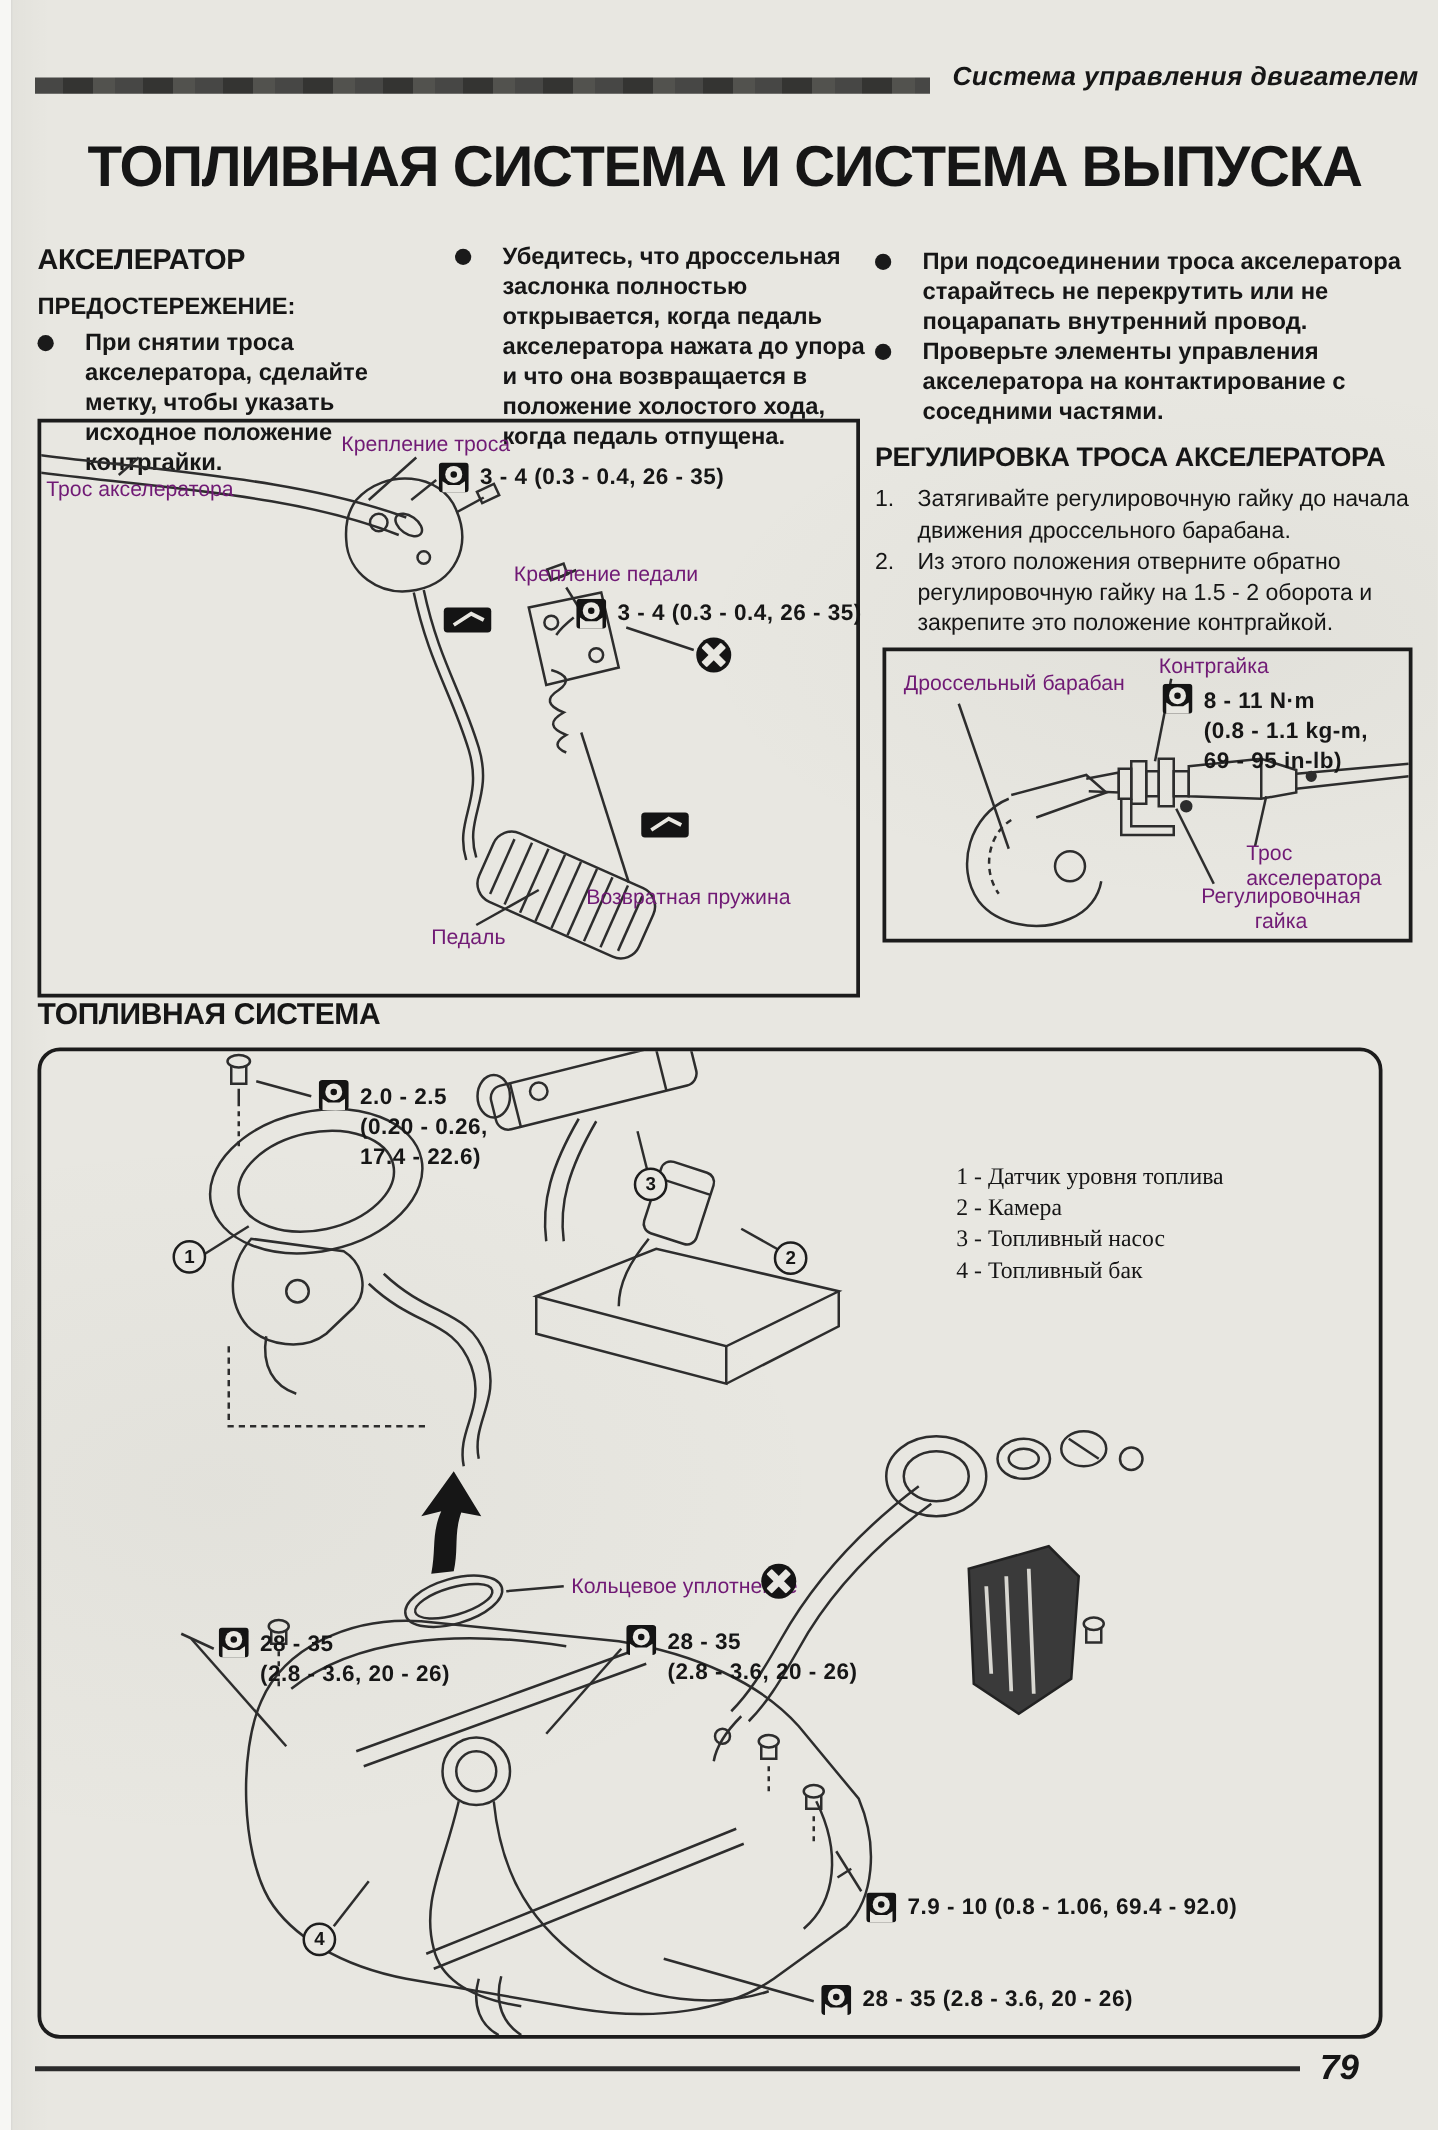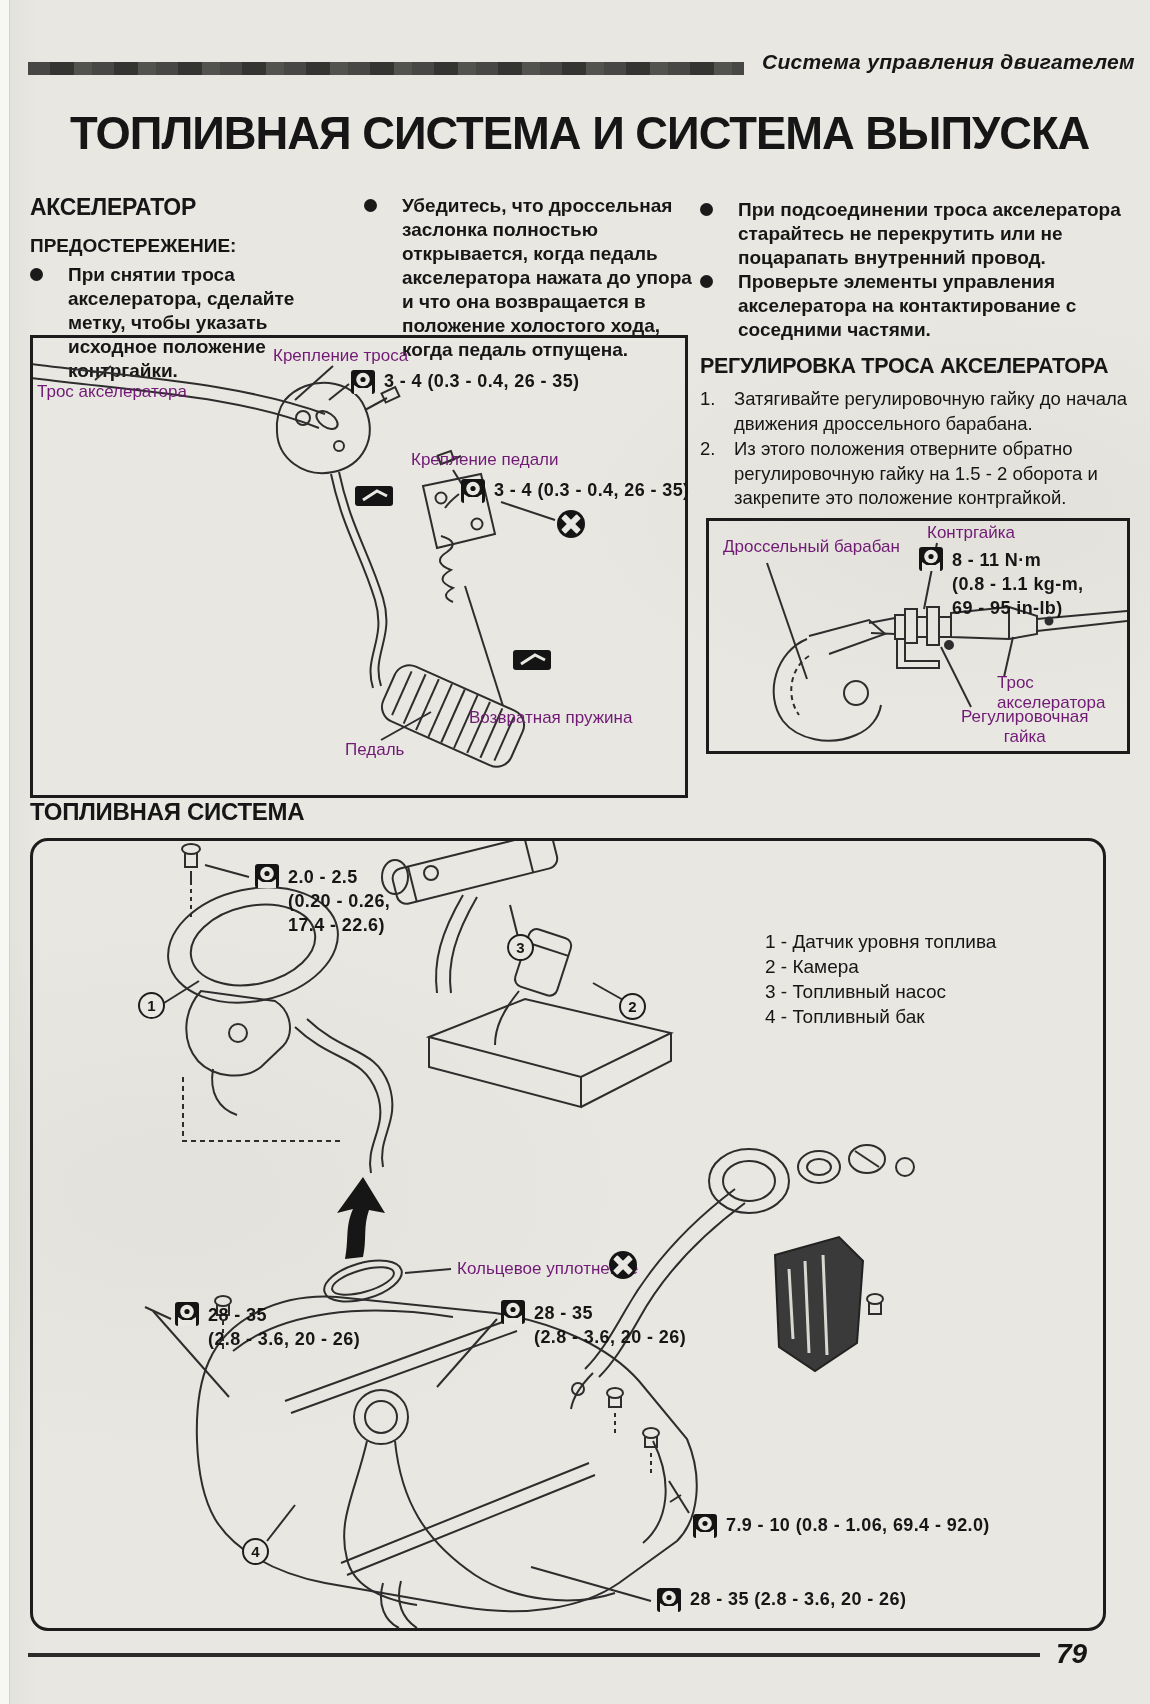--- a/index.html
+++ b/index.html
@@ -184,21 +184,21 @@
       <path d="M58,42 L98,158"></path>
       <path d="M228,22 L215,88"></path>
       <path d="M295,156 L304,116"></path>
       <path d="M262,186 L232,126"></path>
       <circle cx="240" cy="124" r="4" fill="#2d2d2d"></circle>
       <circle cx="340" cy="100" r="3.5" fill="#2d2d2d"></circle>
     </g>
   </svg>
   <div class="dlabel" style="left:14px;top:16px;">Дроссельный барабан</div>
   <div class="dlabel" style="left:218px;top:2px;">Контргайка</div>
-  <div class="torq" style="left:210px;top:27px;">
+  <div class="torq" style="left:221px;top:27px;">
     <svg class="ticon" viewBox="0 0 24 24">
         <rect width="24" height="24" rx="3" fill="#141414"></rect>
         <circle cx="12" cy="9.5" r="6.8" fill="#e8e7e1"></circle>
         <circle cx="12" cy="9.5" r="2.6" fill="#141414"></circle>
         <path d="M3,24 L3,15 L7.5,18 L16.5,18 L21,15 L21,24 Z" fill="#e8e7e1"></path>
       </svg>
     <span class="tlines">
       <div>8 - 11 N·m</div>
       <div>(0.8 - 1.1 kg-m,</div>
       <div>69 - 95 in-lb)</div>
@@ -312,21 +312,21 @@
         <circle cx="12" cy="9.5" r="2.6" fill="#141414"></circle>
         <path d="M3,24 L3,15 L7.5,18 L16.5,18 L21,15 L21,24 Z" fill="#e8e7e1"></path>
       </svg>
     <span class="tlines">
       <div>2.0 - 2.5</div>
       <div>(0.20 - 0.26,</div>
       <div>17.4 - 22.6)</div>
     </span>
   </div>
 
-  <div class="abs" style="left:732px;top:88px;">
+  <div class="abs" style="left:732px;top:88px;font-family:Liberation Serif, serif;">
     <div class="legend-line">1 - Датчик уровня топлива</div>
     <div class="legend-line">2 - Камера</div>
     <div class="legend-line">3 - Топливный насос</div>
     <div class="legend-line">4 - Топливный бак</div>
   </div>
 
   <div class="callout" style="left:105px;top:151px;">1</div>
   <div class="callout" style="left:474px;top:93px;">3</div>
   <div class="callout" style="left:586px;top:152px;">2</div>
   <div class="callout" style="left:209px;top:697px;">4</div>

